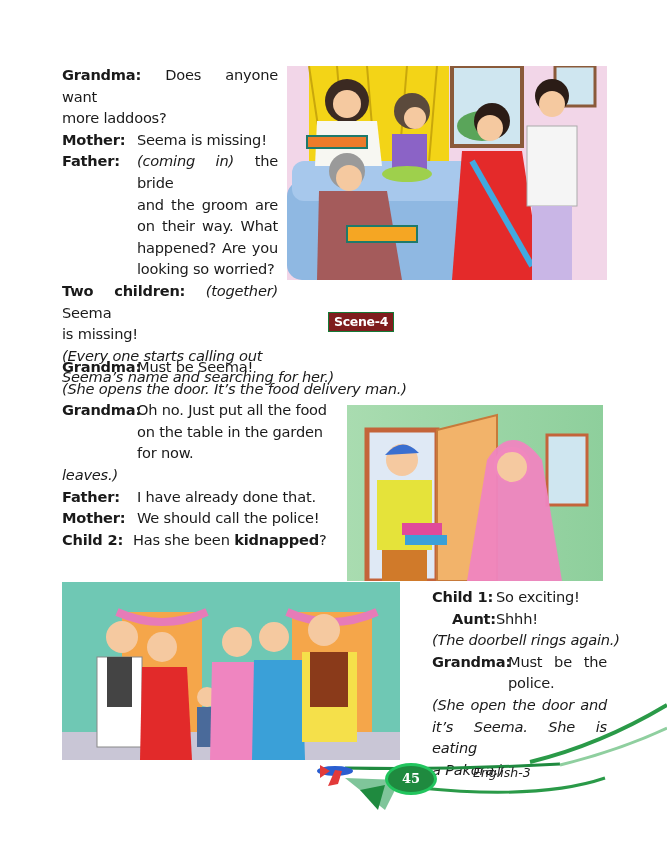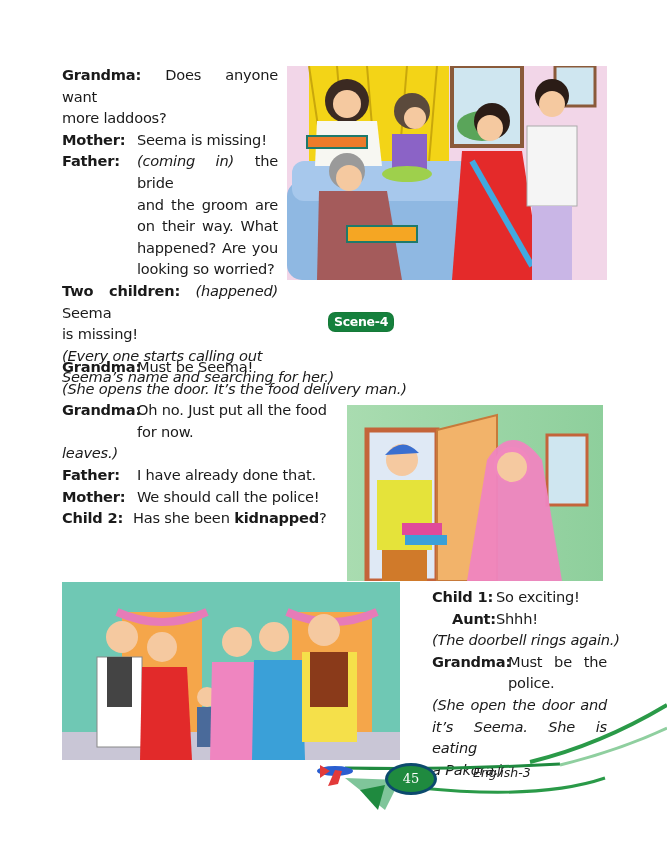--- a/index.html
+++ b/index.html
@@ -5,26 +5,26 @@
   html, body { margin:0; padding:0; background:#ffffff; }
   body { width:667px; height:847px; position:relative; overflow:hidden;
          font-family:"DejaVu Sans", "Liberation Sans", sans-serif; color:#1a1a1a; }
   .page { position:absolute; inset:0;padding-left:8px; }
   .txt { position:absolute; font-size:14.6px; line-height:21.6px; letter-spacing:-0.2px; }
   .b { font-weight:bold; }
   .i { font-style:italic; }
   .spk { display:inline-block; font-weight:bold; }
   .just { text-align:justify; text-align-last:justify; }
   .illus { position:absolute; overflow:hidden; }
-  .scene-badge { position:absolute; left:329px; top:313px; background:#15803d; color:#fff;
-                 font-weight:bold; font-size:12.5px; padding:0 5px; border-radius:6px; line-height:18px;
+  .scene-badge { position:absolute; left:329px; top:313px; background:#7f1d1d; color:#fff;
+                 font-weight:bold; font-size:12.5px; padding:0 5px; border-radius:0; line-height:18px;
                  letter-spacing:-0.3px; box-shadow:0 0 0 1px #157a37; }
   .pnum { position:absolute; left:385px; top:763px; width:46px; height:26px; border-radius:50%;
-          background:#1f8a3f; border:3px solid #0c4a6e; color:#fff; font-family:"DejaVu Serif", serif;
-          font-weight:normal; font-size:13px; text-align:center; line-height:26px; box-sizing:content-box; }
+          background:#1f8a3f; border:3px solid #22c55e; color:#fff; font-family:"DejaVu Serif", serif;
+          font-weight:bold; font-size:13px; text-align:center; line-height:26px; box-sizing:content-box; }
   .footer-title { position:absolute; left:473px; top:765px; font-size:12.5px; font-style:italic; color:#222; }
 </style>
 </head>
 <body>
 
 <div class="page">
 
   <div class="txt" style="left:62px; top:64px; width:216px;">
     <div class="just">
       <span class="b">Grandma:</span>
@@ -39,21 +39,21 @@
       <div style="flex:1;">
         <div class="just"><span class="i">(coming in)</span> <span>the bride</span></div>
         <div class="just">and the groom are</div>
         <div class="just">on their way. What</div>
         <div class="just">happened? Are you</div>
         <div>looking so worried?</div>
       </div>
     </div>
     <div class="just">
       <span class="b">Two children:</span>
-      <span class="i">(happened)</span>
+      <span class="i">(together)</span>
       <span>Seema</span>
     </div>
     <div>is missing!</div>
     <div class="i" style="white-space:nowrap;">(Every one starts calling out</div>
     <div class="i" style="white-space:nowrap;">Seema’s name and searching for her.)</div>
   </div>
 
   <div class="illus" style="left:287px; top:66px; width:320px; height:214px;">
     <svg width="320" height="214" viewBox="0 0 320 214">
       <rect width="320" height="214" fill="#f2d6e8"></rect>
@@ -91,20 +91,21 @@
 
   <div class="txt" style="left:62px; top:356px; width:280px;">
     <div>
       <span class="spk" style="width:75px;">Grandma:</span><span>Must be Seema!</span>
     </div>
     <div class="i" style="white-space:nowrap;">(She opens the door. It’s the food delivery man.)</div>
     <div style="display:flex; white-space:nowrap;">
       <span class="spk" style="width:75px; flex:none;">Grandma:</span>
       <div>
         <div>Oh no. Just put all the food</div>
+        <div>on the table in the garden</div>
         <div>for now.</div>
       </div>
     </div>
     <div class="i">leaves.)</div>
     <div style="white-space:nowrap;">
       <span class="spk" style="width:75px;">Father:</span><span>I have already done that.</span>
     </div>
     <div style="white-space:nowrap;">
       <span class="spk" style="width:75px;">Mother:</span><span>We should call the police!</span>
     </div>

